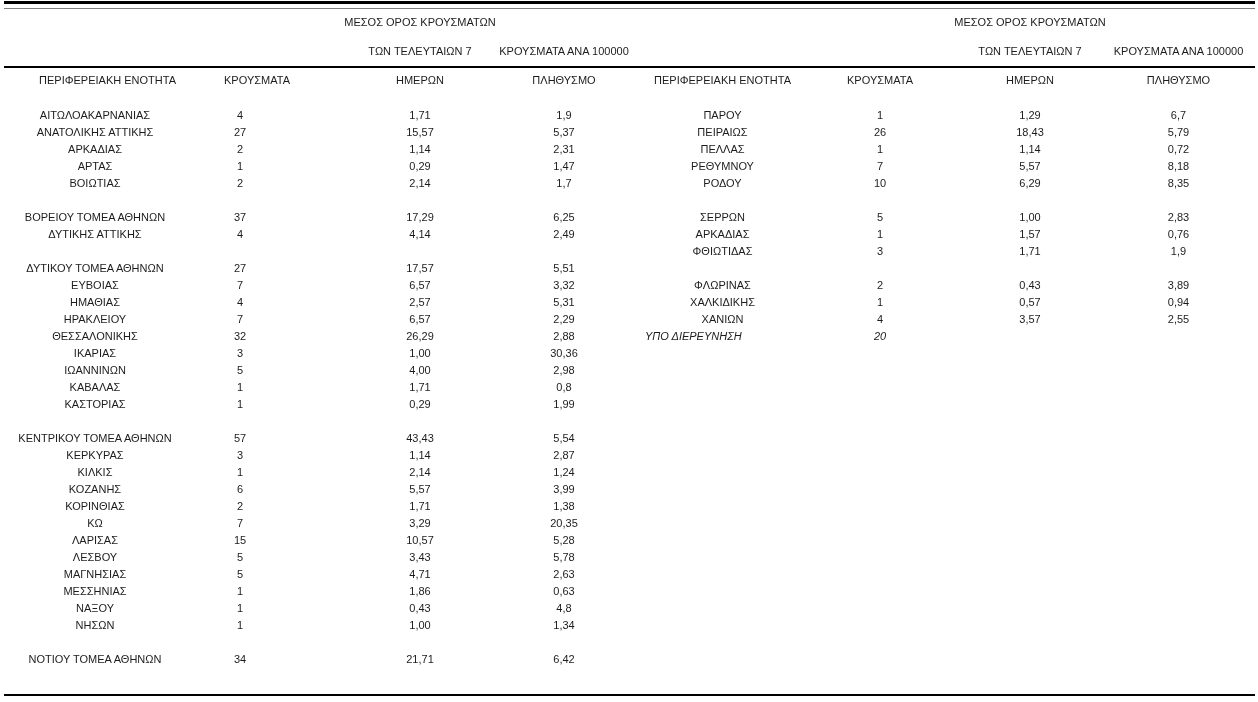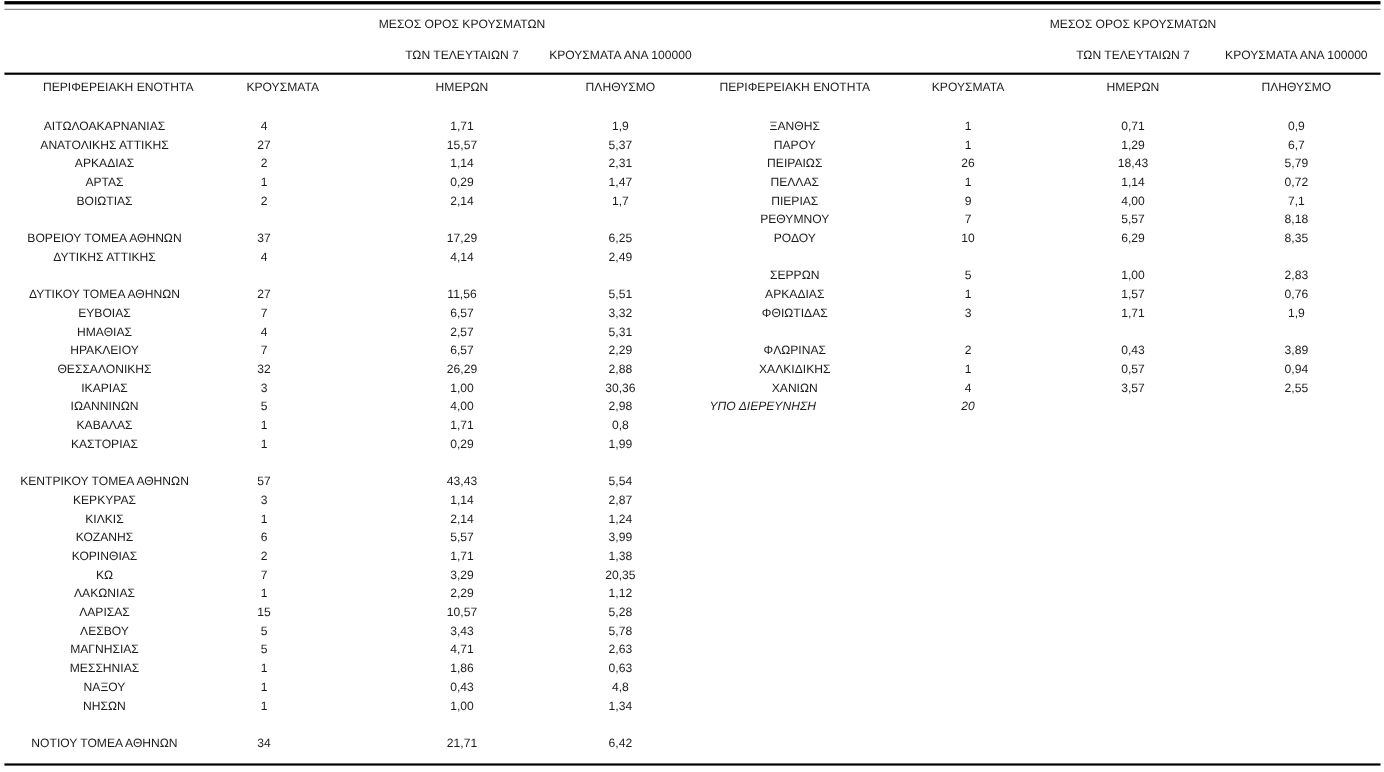--- a/index.html
+++ b/index.html
@@ -115,21 +115,21 @@
         </tr>
         <tr>
           <td></td>
           <td></td>
           <td></td>
           <td class="c4"></td>
         </tr>
         <tr>
           <td>ΔΥΤΙΚΟΥ ΤΟΜΕΑ ΑΘΗΝΩΝ</td>
           <td>27</td>
-          <td>11,56</td>
+          <td>17,57</td>
           <td class="c4">5,51</td>
         </tr>
         <tr>
           <td>ΕΥΒΟΙΑΣ</td>
           <td>7</td>
           <td>6,57</td>
           <td class="c4">3,32</td>
         </tr>
         <tr>
           <td>ΗΜΑΘΙΑΣ</td>
@@ -207,26 +207,20 @@
           <td>ΚΟΡΙΝΘΙΑΣ</td>
           <td>2</td>
           <td>1,71</td>
           <td class="c4">1,38</td>
         </tr>
         <tr>
           <td>ΚΩ</td>
           <td>7</td>
           <td>3,29</td>
           <td class="c4">20,35</td>
-        </tr>
-        <tr>
-          <td>ΛΑΚΩΝΙΑΣ</td>
-          <td>1</td>
-          <td>2,29</td>
-          <td class="c4">1,12</td>
         </tr>
         <tr>
           <td>ΛΑΡΙΣΑΣ</td>
           <td>15</td>
           <td>10,57</td>
           <td class="c4">5,28</td>
         </tr>
         <tr>
           <td>ΛΕΣΒΟΥ</td>
           <td>5</td>
@@ -293,50 +287,38 @@
           <div class="hl">ΗΜΕΡΩΝ</div>
         </th>
         <th class="h-per100k">
           <div class="hl">ΚΡΟΥΣΜΑΤΑ ΑΝΑ 100000</div>
           <div class="hl">ΠΛΗΘΥΣΜΟ</div>
         </th>
       </tr>
     </thead>
     <tbody id="tbody-right">
         <tr>
-          <td>ΞΑΝΘΗΣ</td>
-          <td>1</td>
-          <td>0,71</td>
-          <td>0,9</td>
-        </tr>
-        <tr>
           <td>ΠΑΡΟΥ</td>
           <td>1</td>
           <td>1,29</td>
           <td>6,7</td>
         </tr>
         <tr>
           <td>ΠΕΙΡΑΙΩΣ</td>
           <td>26</td>
           <td>18,43</td>
           <td>5,79</td>
         </tr>
         <tr>
           <td>ΠΕΛΛΑΣ</td>
           <td>1</td>
           <td>1,14</td>
           <td>0,72</td>
         </tr>
         <tr>
-          <td>ΠΙΕΡΙΑΣ</td>
-          <td>9</td>
-          <td>4,00</td>
-          <td>7,1</td>
-        </tr>
-        <tr>
           <td>ΡΕΘΥΜΝΟΥ</td>
           <td>7</td>
           <td>5,57</td>
           <td>8,18</td>
         </tr>
         <tr>
           <td>ΡΟΔΟΥ</td>
           <td>10</td>
           <td>6,29</td>
           <td>8,35</td>

